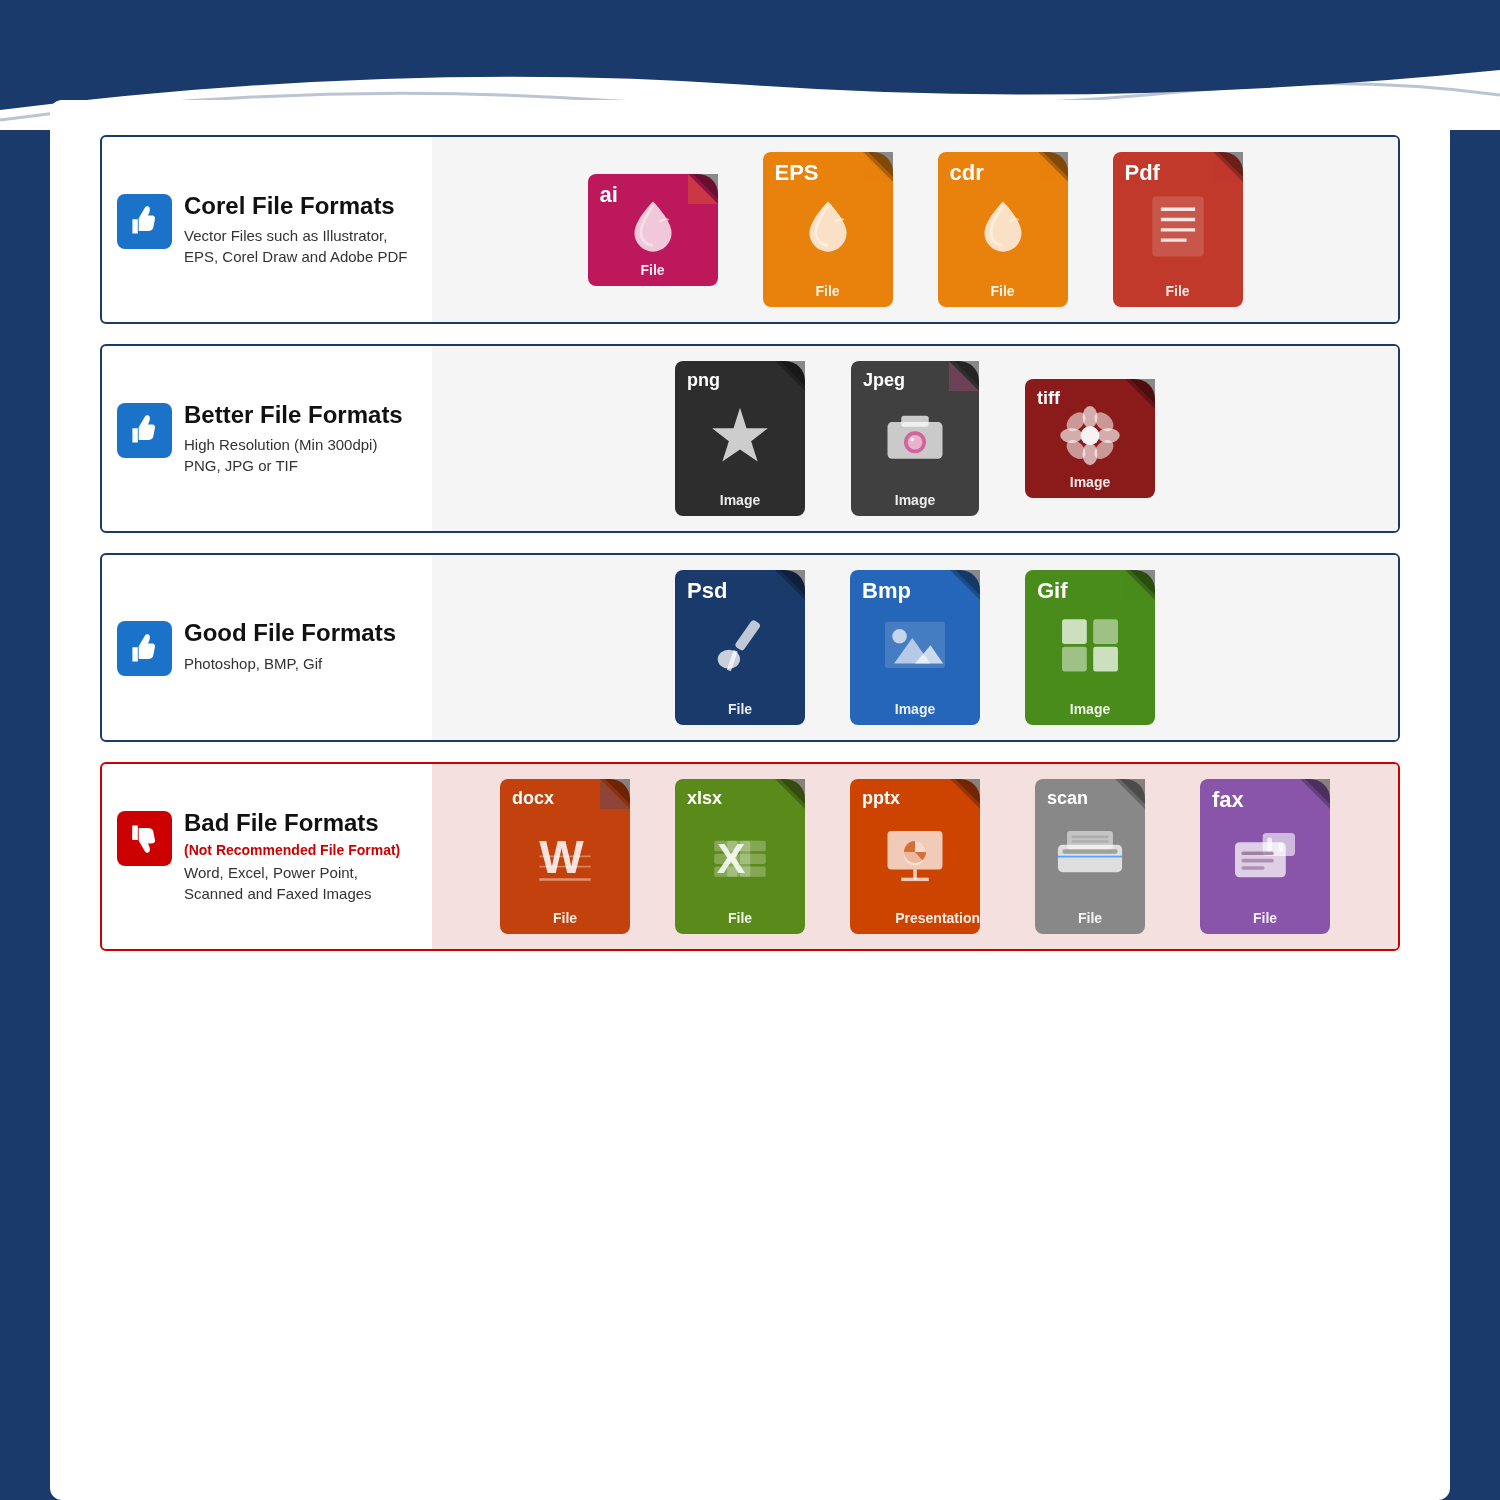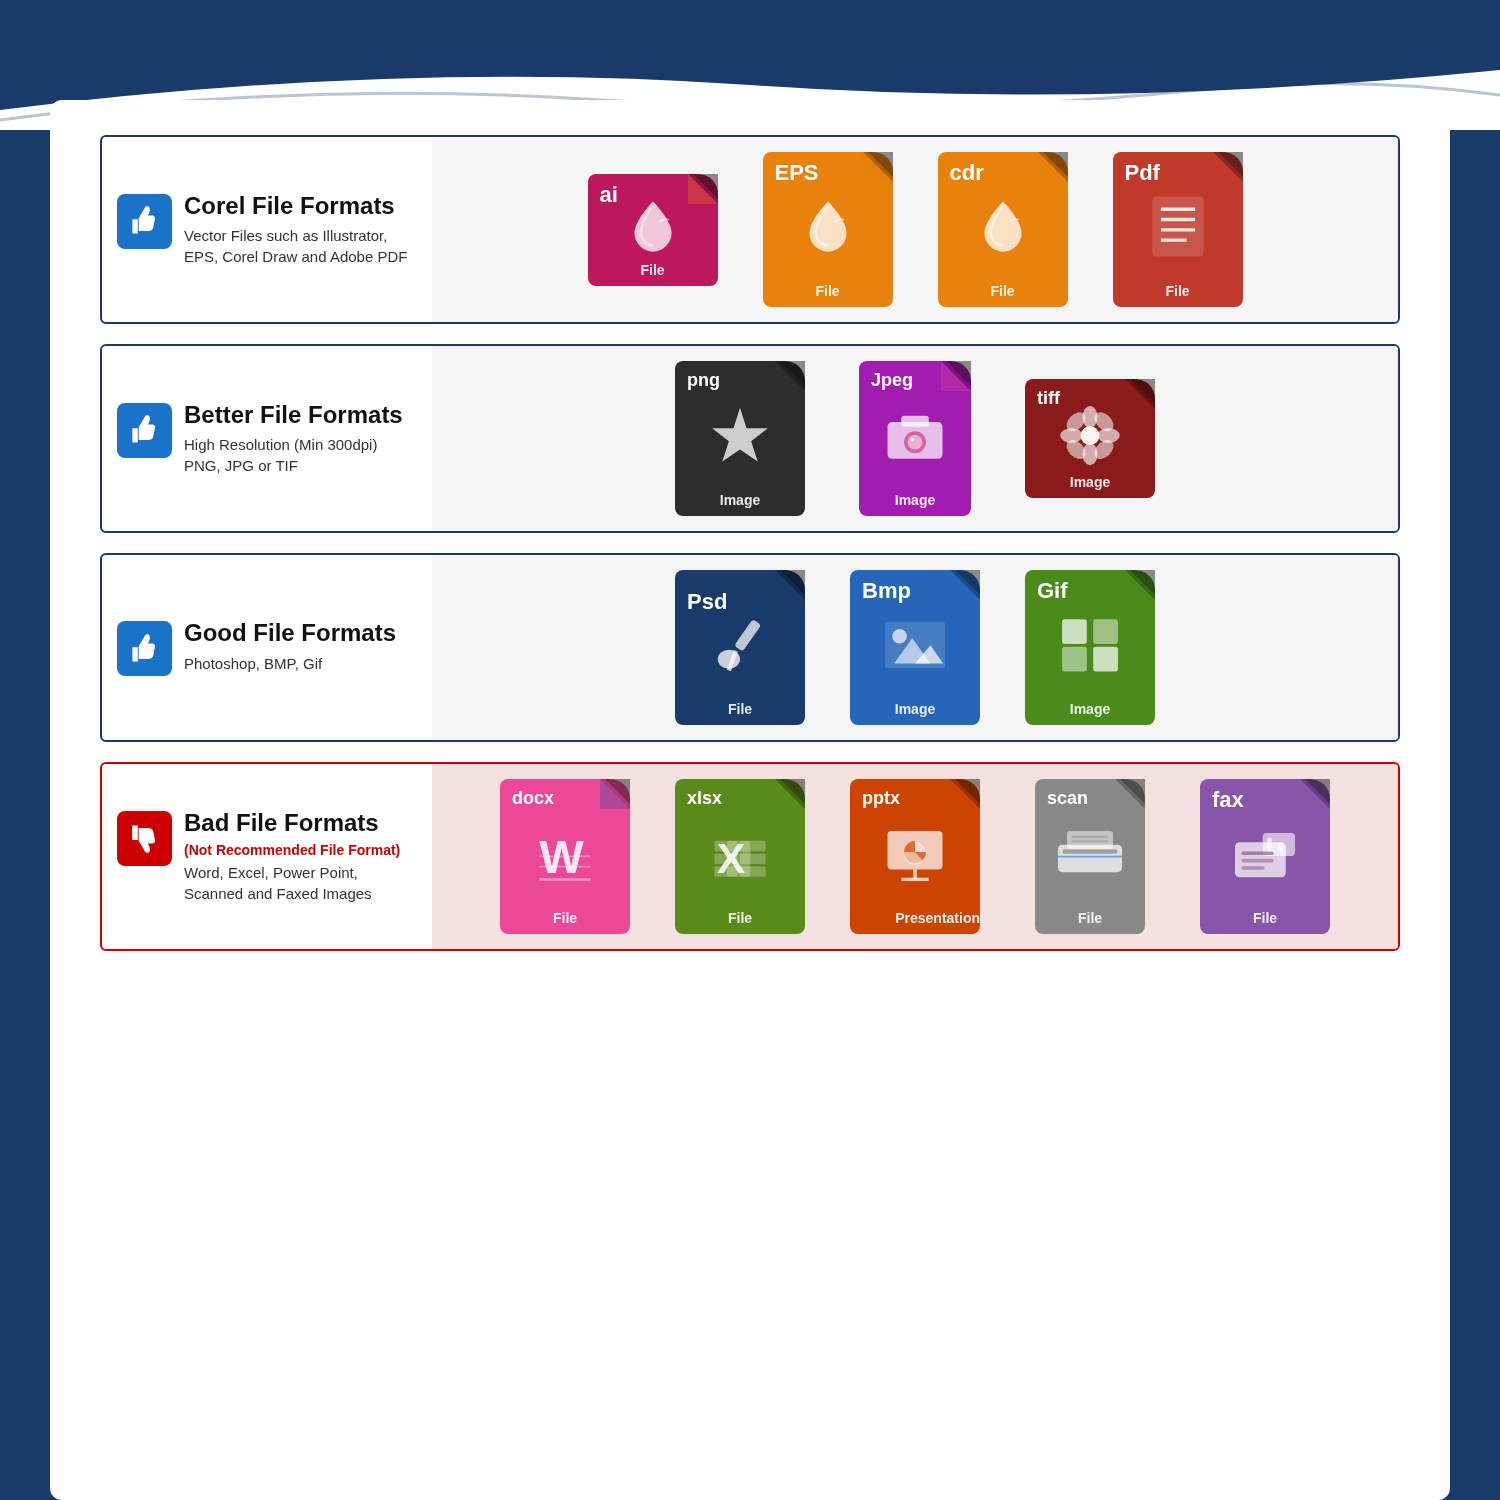--- a/index.html
+++ b/index.html
@@ -318,21 +318,21 @@
           <svg viewBox="0 0 70 70" width="65" height="65">
         <polygon points="35,5 42,27 65,27 47,41 54,63 35,50 16,63 23,41 5,27 28,27" fill="rgba(255,255,255,0.85)" opacity="0.9"></polygon>
       </svg>
         </div>
 
         <div style="position:absolute;bottom:8px;width:100%;text-align:center;font-size:14px;color:rgba(255,255,255,0.9);font-weight:600;">Image</div>
       </div>
     </div>
 
     <div class="file-icon">
-      <div class="file-doc" style="background:#a21caf; position:relative; width:112px; height:155px; border-radius:8px 20px 8px 8px;">
+      <div class="file-doc" style="background:#404040; position:relative; width:128px; height:155px; border-radius:8px 20px 8px 8px;">
 
         <svg style="position:absolute;top:0;right:0;width:30px;height:30px;" viewBox="0 0 30 30">
           <polygon points="0,0 30,0 30,30" fill="rgba(0,0,0,0.25)"></polygon>
           <polygon points="0,0 30,30 0,30" fill="#d44a8e" opacity="0.3"></polygon>
         </svg>
 
         <div style="position:absolute;top:10px;left:12px;font-size:18px;font-weight:900;color:#fff;line-height:1;">Jpeg</div>
 
         <div style="position:absolute;top:50%;left:50%;transform:translate(-50%,-52%);">
           <svg viewBox="0 0 70 60" width="65" height="55">
@@ -394,21 +394,21 @@
     </div>
   <div class="row-files" style="background:#f5f5f5;">
     <div class="file-icon">
       <div class="file-doc" style="background:#1a3a6b; position:relative; width:130px; height:155px; border-radius:8px 20px 8px 8px;">
 
         <svg style="position:absolute;top:0;right:0;width:30px;height:30px;" viewBox="0 0 30 30">
           <polygon points="0,0 30,0 30,30" fill="rgba(0,0,0,0.25)"></polygon>
           <polygon points="0,0 30,30 0,30" fill="#1a3a6b" opacity="0.3"></polygon>
         </svg>
 
-        <div style="position:absolute;top:21px;left:12px;font-size:22px;font-weight:900;color:#fff;line-height:1;">Psd</div>
+        <div style="position:absolute;top:10px;left:12px;font-size:22px;font-weight:900;color:#fff;line-height:1;">Psd</div>
 
         <div style="position:absolute;top:50%;left:50%;transform:translate(-50%,-52%);">
           <svg viewBox="0 0 70 70" width="60" height="60">
         <rect x="38" y="5" width="12" height="38" rx="4" fill="rgba(255,255,255,0.85)" opacity="0.85" transform="rotate(35,44,24)"></rect>
         <ellipse cx="22" cy="52" rx="13" ry="11" fill="rgba(255,255,255,0.85)" opacity="0.9"></ellipse>
         <path d="M30,42 L22,65 L22,65" stroke="rgba(255,255,255,0.85)" stroke-width="5" fill="none" opacity="0.85"></path>
       </svg>
         </div>
 
         <div style="position:absolute;bottom:8px;width:100%;text-align:center;font-size:14px;color:rgba(255,255,255,0.9);font-weight:600;">File</div>
@@ -472,21 +472,21 @@
   </svg>
       </div>
       <div class="label-text">
         <div class="label-title">Bad File Formats</div>
         <div class="label-subtitle">(Not Recommended File Format)</div>
         <div class="label-desc">Word, Excel, Power Point,<br>Scanned and Faxed Images</div>
       </div>
     </div>
   <div class="row-files" style="background:#f5e0e0;">
     <div class="file-icon">
-      <div class="file-doc" style="background:#ec4899; position:relative; width:130px; height:155px; border-radius:8px 20px 8px 8px;">
+      <div class="file-doc" style="background:#c2410c; position:relative; width:130px; height:155px; border-radius:8px 20px 8px 8px;">
 
         <svg style="position:absolute;top:0;right:0;width:30px;height:30px;" viewBox="0 0 30 30">
           <polygon points="0,0 30,0 30,30" fill="rgba(0,0,0,0.25)"></polygon>
           <polygon points="0,0 30,30 0,30" fill="#1a4d9e" opacity="0.3"></polygon>
         </svg>
 
         <div style="position:absolute;top:10px;left:12px;font-size:18px;font-weight:900;color:#fff;line-height:1;">docx</div>
 
         <div style="position:absolute;top:50%;left:50%;transform:translate(-50%,-52%);">
           <svg viewBox="0 0 70 70" width="60" height="60">

